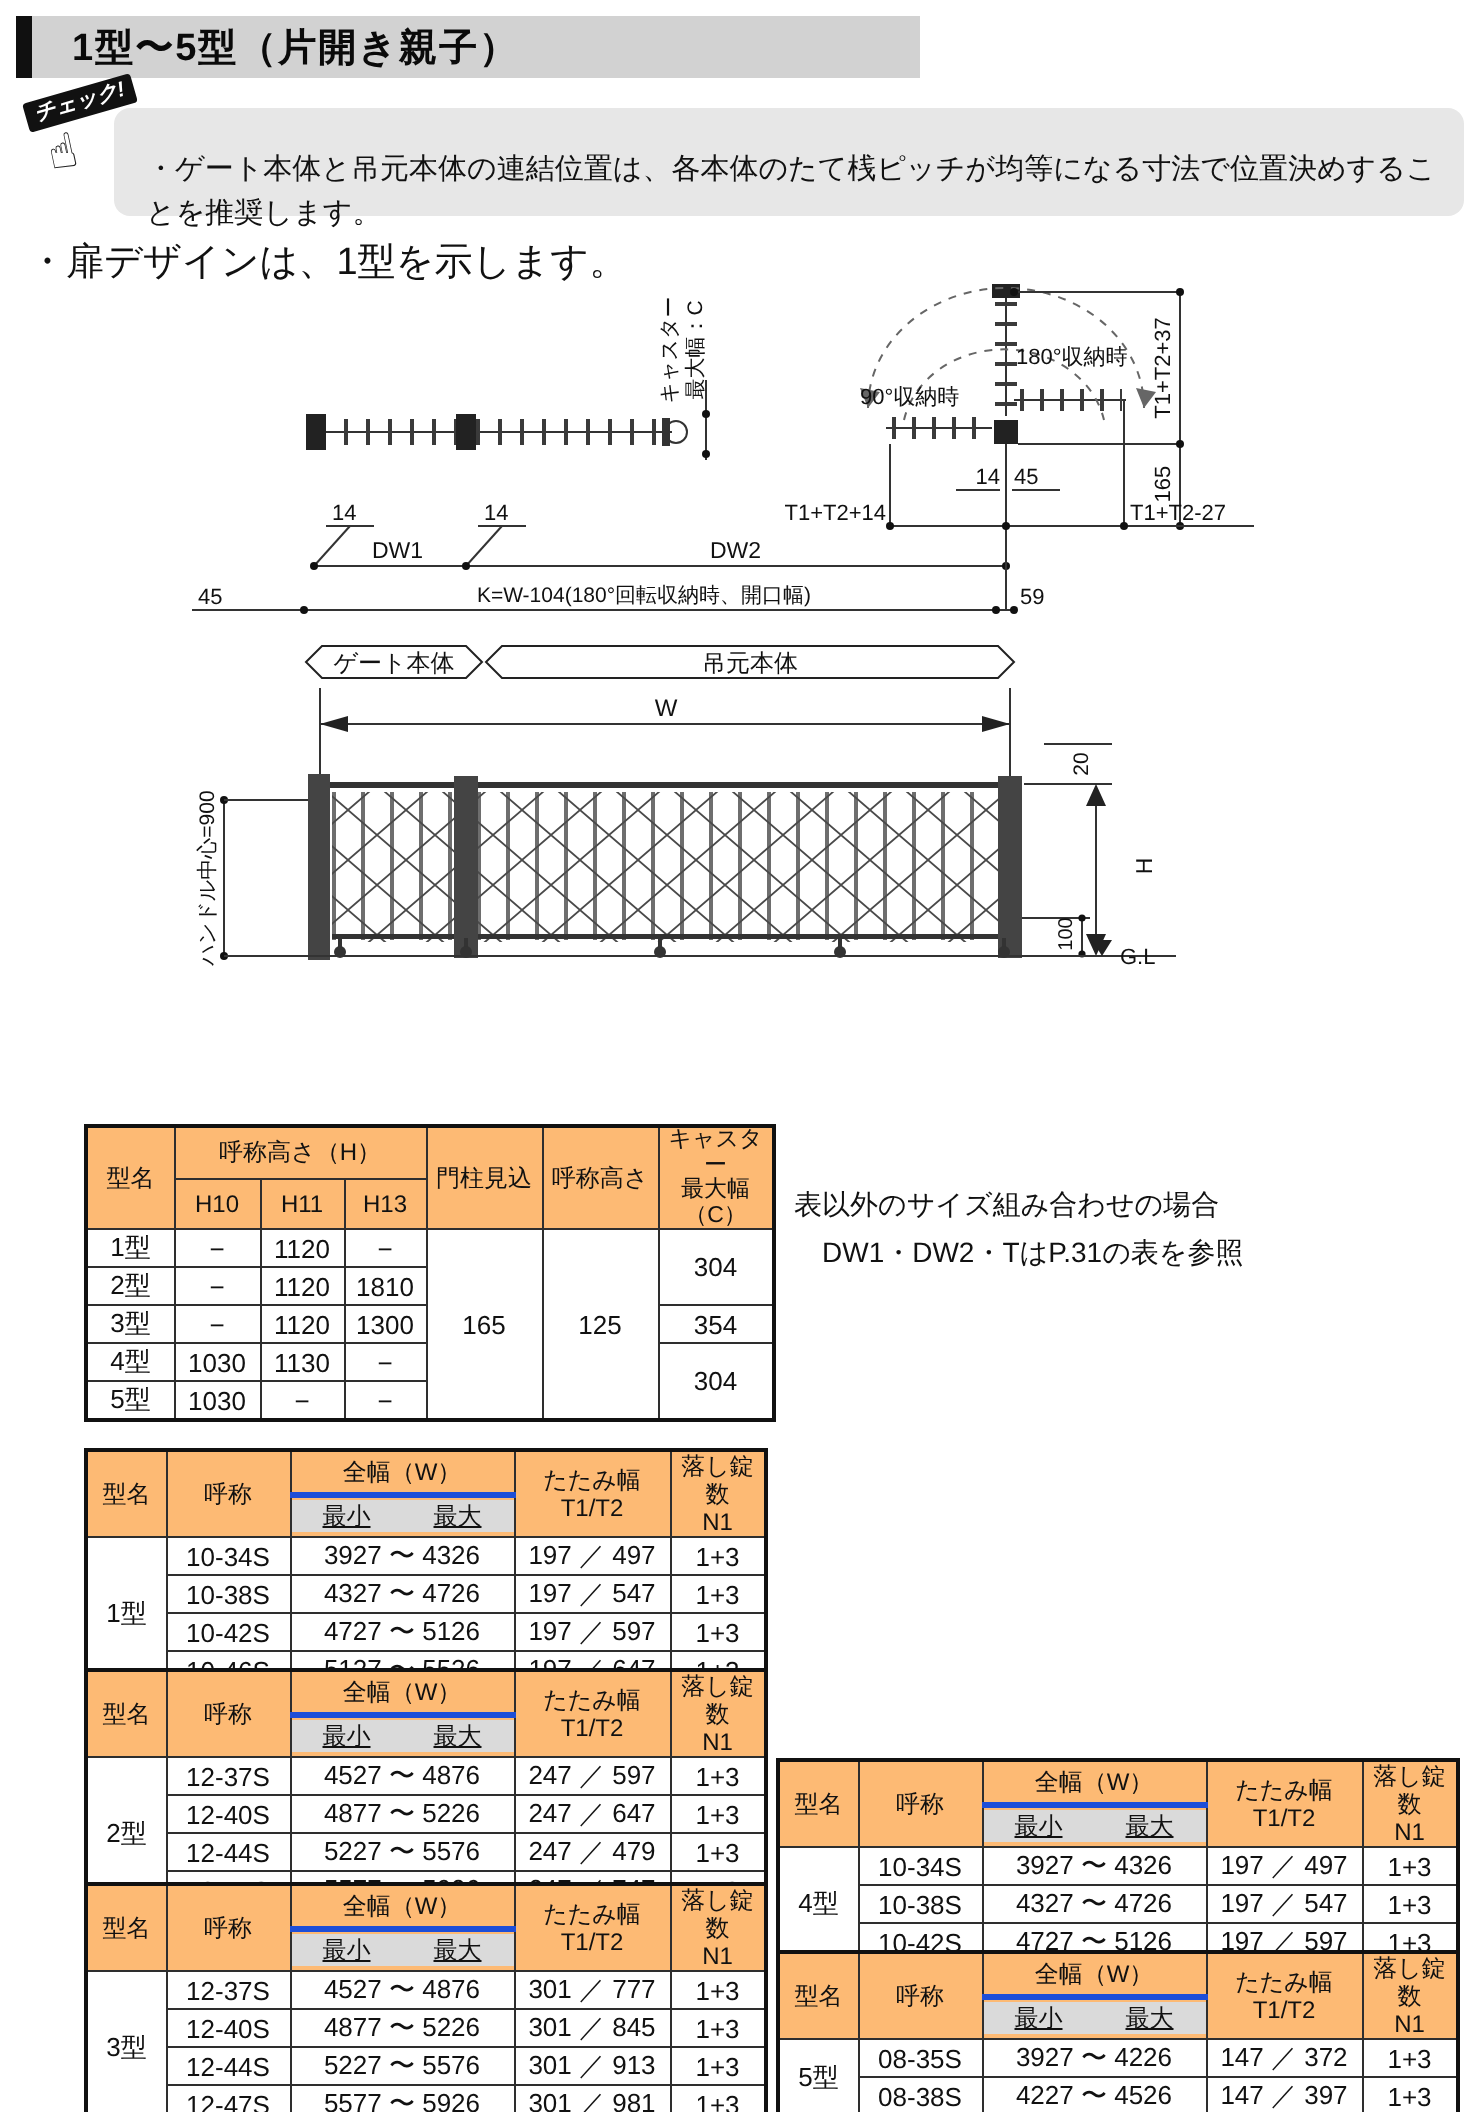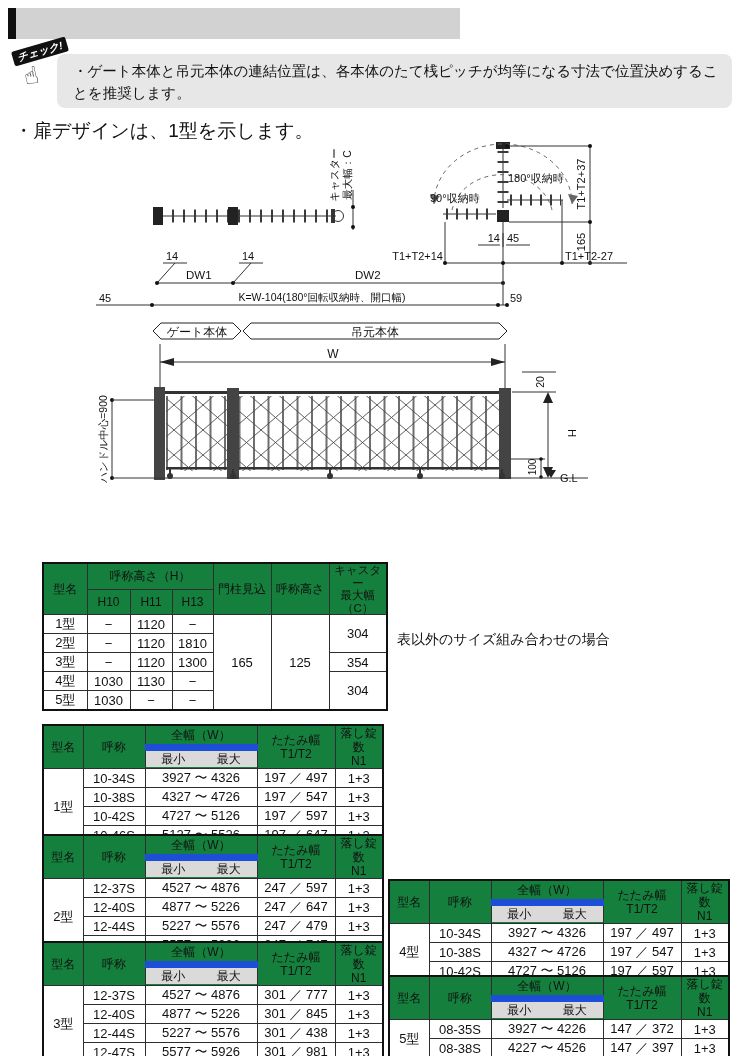--- a/index.html
+++ b/index.html
@@ -9,59 +9,60 @@
     overflow:hidden;
   }
   
   .titlebar{position:absolute;left:8px;top:8px;width:452px;height:31px;
     background:#d2d2d2;display:flex;align-items:center;}
   .titlebar .accent{width:8px;height:31px;background:#101010;flex:0 0 auto;}
   .titlebar .ttl{font-size:19px;font-weight:bold;padding-left:20px;letter-spacing:1px;color:#0a0a0a;}
   
   .checknote{position:absolute;left:57px;top:54px;width:675px;height:54px;
     background:#e7e7e7;border-radius:8px;font-size:14.5px;line-height:22px;}
-  .checknote .inner{padding:6px 10px 0 16px;}
+  .checknote .inner{padding:20px 10px 0 16px;}
   .badge{position:absolute;left:12px;top:44px;width:56px;height:15px;background:#111;
     color:#fff;font-size:10.5px;font-weight:bold;font-style:italic;text-align:center;
     line-height:15px;transform:rotate(-16deg);border-radius:2px;}
   .hand{position:absolute;left:24px;top:62px;font-size:24px;color:#222;transform:rotate(-12deg);}
   .designnote{position:absolute;left:14px;top:118px;font-size:19px;}
   
   svg.diagram{position:absolute;left:0;top:130px;}
   svg.diagram text{fill:#111;}
   
   table{border-collapse:collapse;table-layout:fixed;position:absolute;background:#fff;}
   th,td{border:1px solid #2e2e2e;text-align:center;padding:0;overflow:hidden;}
   table{border:2px solid #111;}
-  th{background:#15803d;font-weight:normal;font-size:12px;line-height:14px;}
+  th{background:#fdba74;font-weight:normal;font-size:12px;line-height:14px;}
   td{font-size:13px;}
   
   #dimtable{left:42px;top:562px;width:344px;}
   #dimtable th{height:20px;}
   #dimtable td{height:16px;}
   #dimtable .pre{white-space:pre-line;font-size:11.5px;line-height:12.5px;}
   
   table.spec th{height:16px;}
   table.spec td{height:16px;}
   table.spec .minmax{display:flex;justify-content:space-around;border:none;background:#dadada;align-items:center;height:16px;}
-  table.spec tr.sub th{border-top:7px solid #1d4ed8;}
+  table.spec tr.sub th{border-top:3px solid #1d4ed8;text-decoration:underline;}
   #spec0{left:42px;top:724px;width:340px;}
   #spec1{left:42px;top:834px;width:340px;}
   #spec2{left:42px;top:941px;width:340px;}
   #spec3{left:388px;top:879px;width:340px;}
   #spec4{left:388px;top:975px;width:340px;}
   
-  .sidenote{position:absolute;left:397px;top:627px;font-size:14px;line-height:24px;}
+  .sidenote{position:absolute;left:397px;top:590px;font-size:14px;line-height:24px;}
   .sidenote .ind{padding-left:14px;}
 </style>
 </head>
 <body>
 
 <div class="titlebar">
   <div class="accent"></div>
+  <div class="ttl">1型〜5型（片開き親子）</div>
 </div>
 
 <div class="checknote">
   <div class="inner">
     <span>・ゲート本体と吊元本体の連結位置は、各本体のたて桟ピッチが均等になる寸法で位置決めするこ</span><br>
     <span>とを推奨します。</span>
   </div>
 </div>
 <div class="badge">チェック!</div>
 <div class="hand">☝</div>
@@ -305,20 +306,21 @@
       <td>5型</td>
       <td>1030</td>
       <td>−</td>
       <td>−</td>
     </tr>
   </tbody>
 </table>
 
 <div class="sidenote">
   <div>表以外のサイズ組み合わせの場合</div>
+  <div class="ind">DW1・DW2・TはP.31の表を参照</div>
 </div>
 
 <table id="spec0" class="spec">
     <colgroup>
       <col style="width:40px">
       <col style="width:62px">
       <col style="width:112px">
       <col style="width:78px">
       <col style="width:48px">
     </colgroup>
@@ -455,21 +457,21 @@
       </tr>
       <tr>
         <td>12-40S</td>
         <td>4877 〜 5226</td>
         <td>301 ／ 845</td>
         <td>1+3</td>
       </tr>
       <tr>
         <td>12-44S</td>
         <td>5227 〜 5576</td>
-        <td>301 ／ 438</td>
+        <td>301 ／ 913</td>
         <td>1+3</td>
       </tr>
       <tr>
         <td>12-47S</td>
         <td>5577 〜 5926</td>
         <td>301 ／ 981</td>
         <td>1+3</td>
       </tr>
     </tbody>
   </table>

